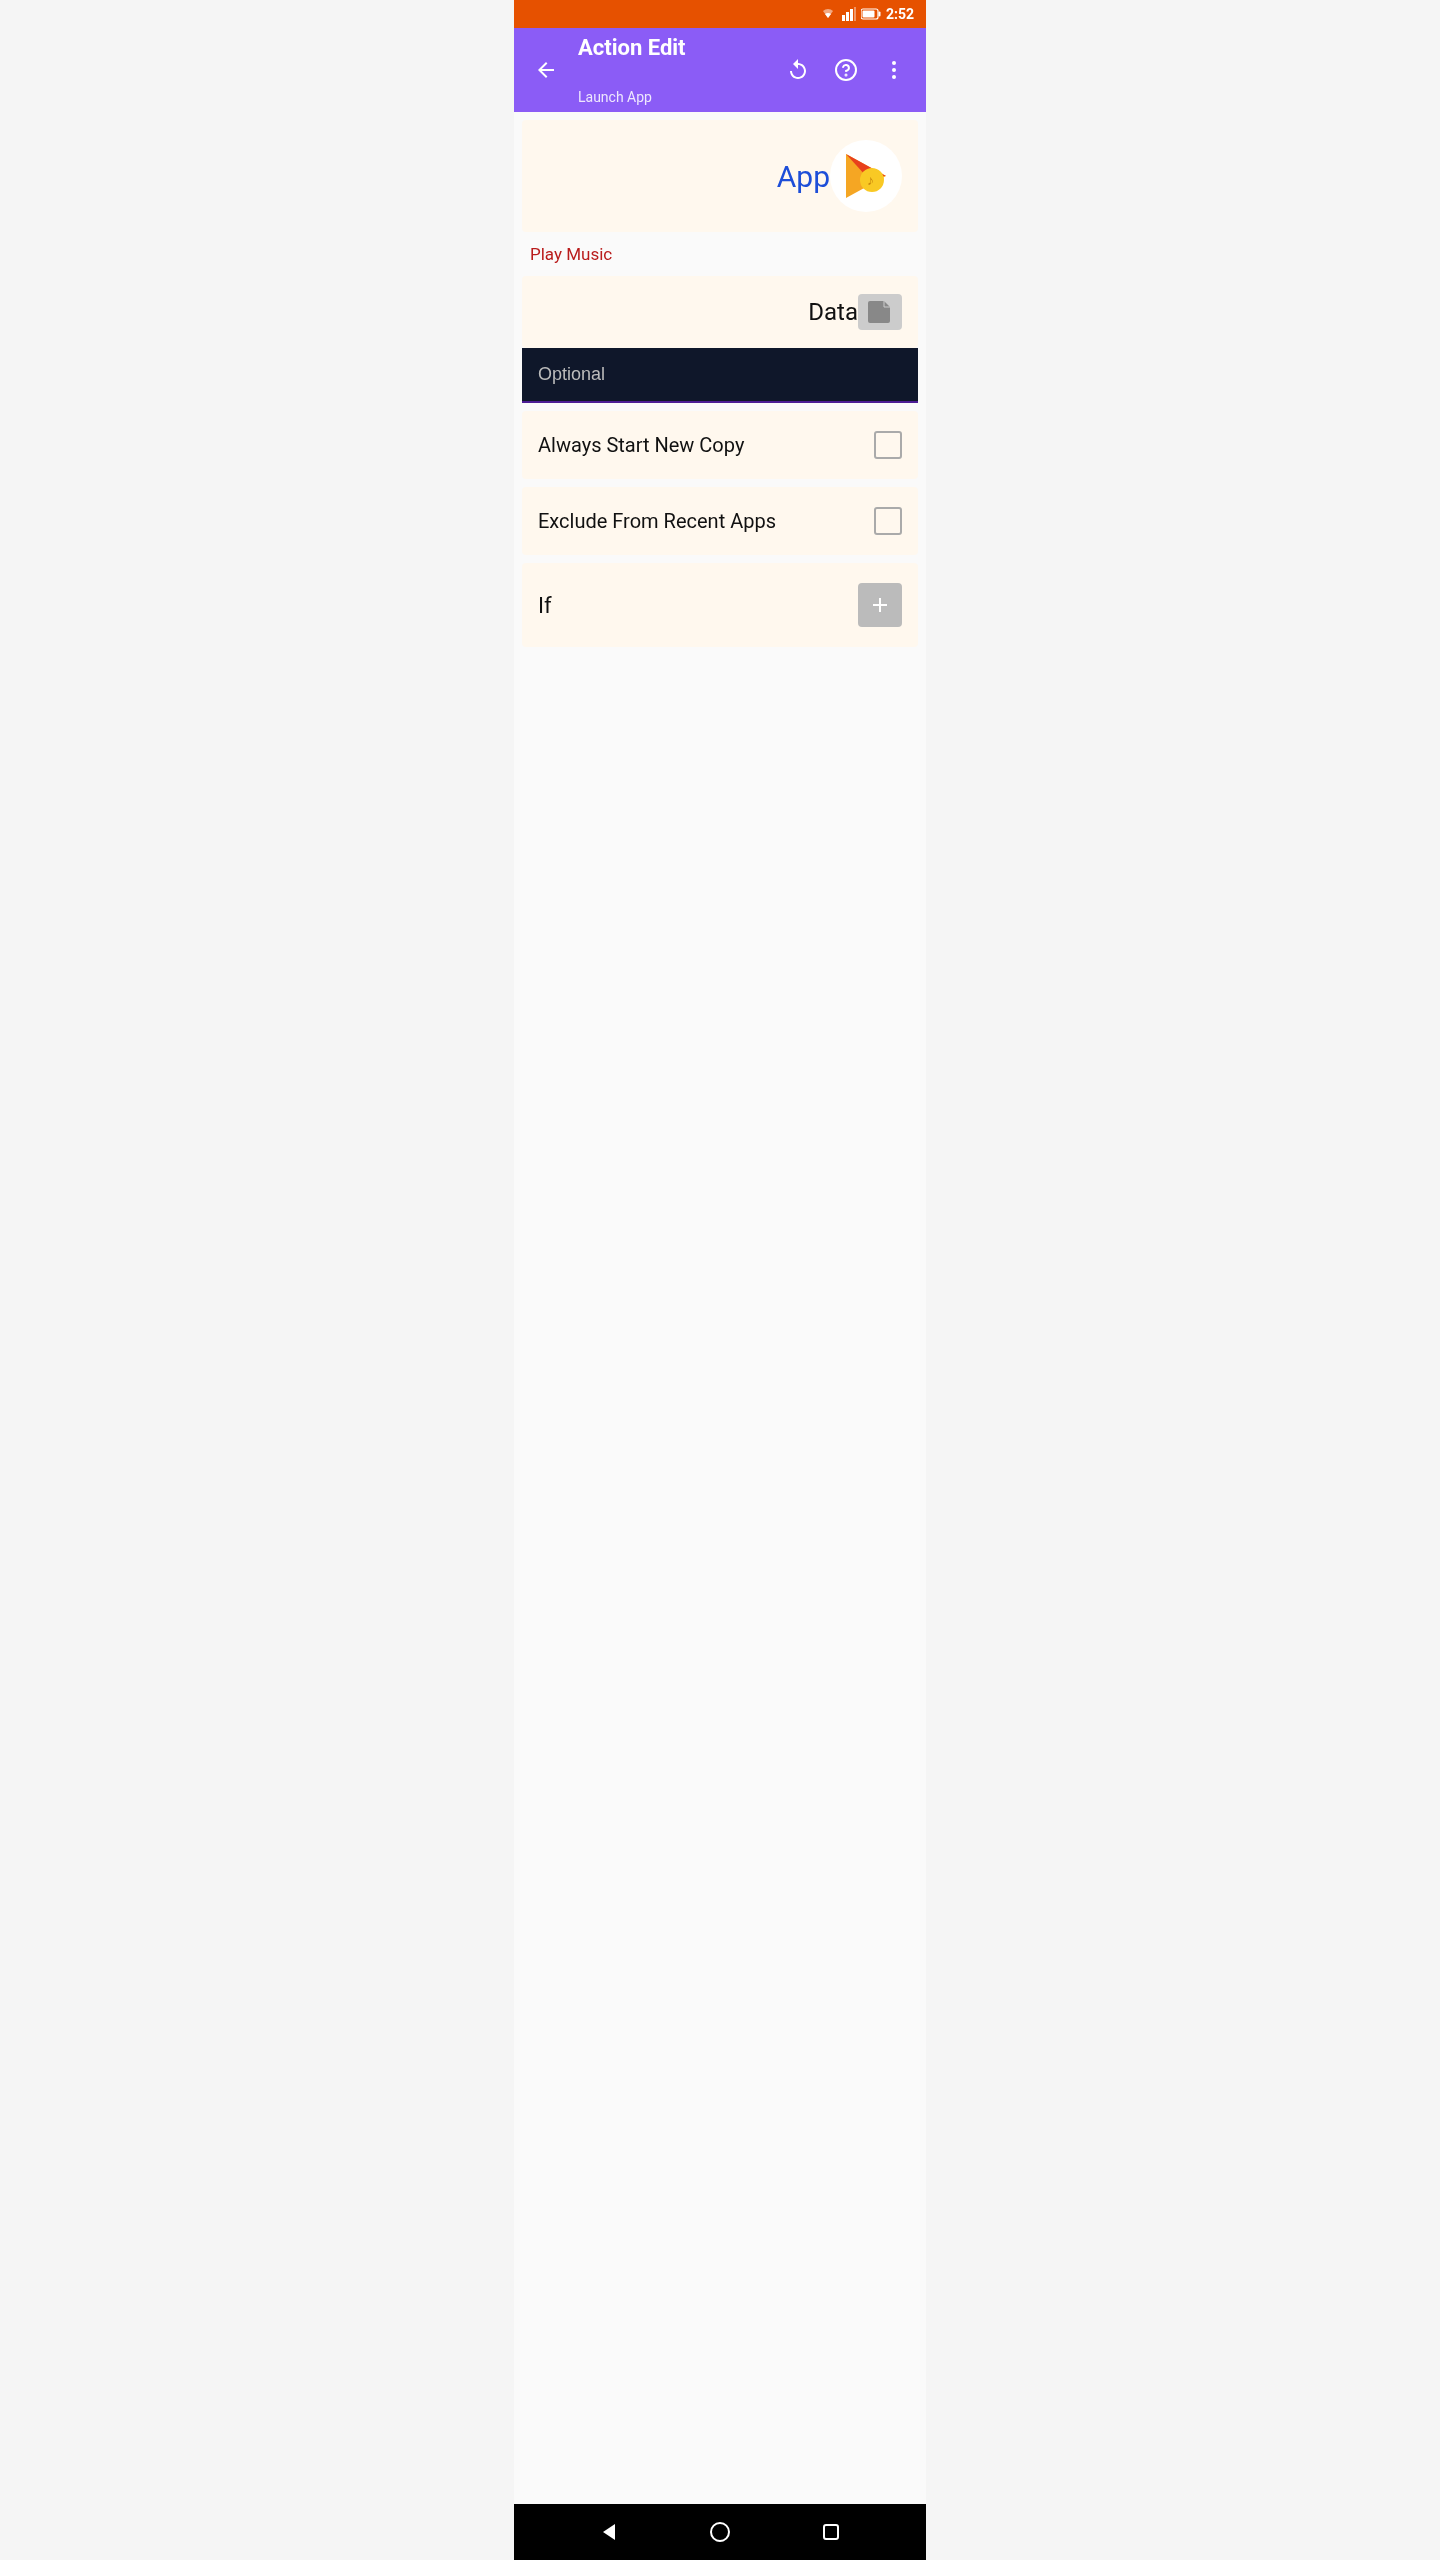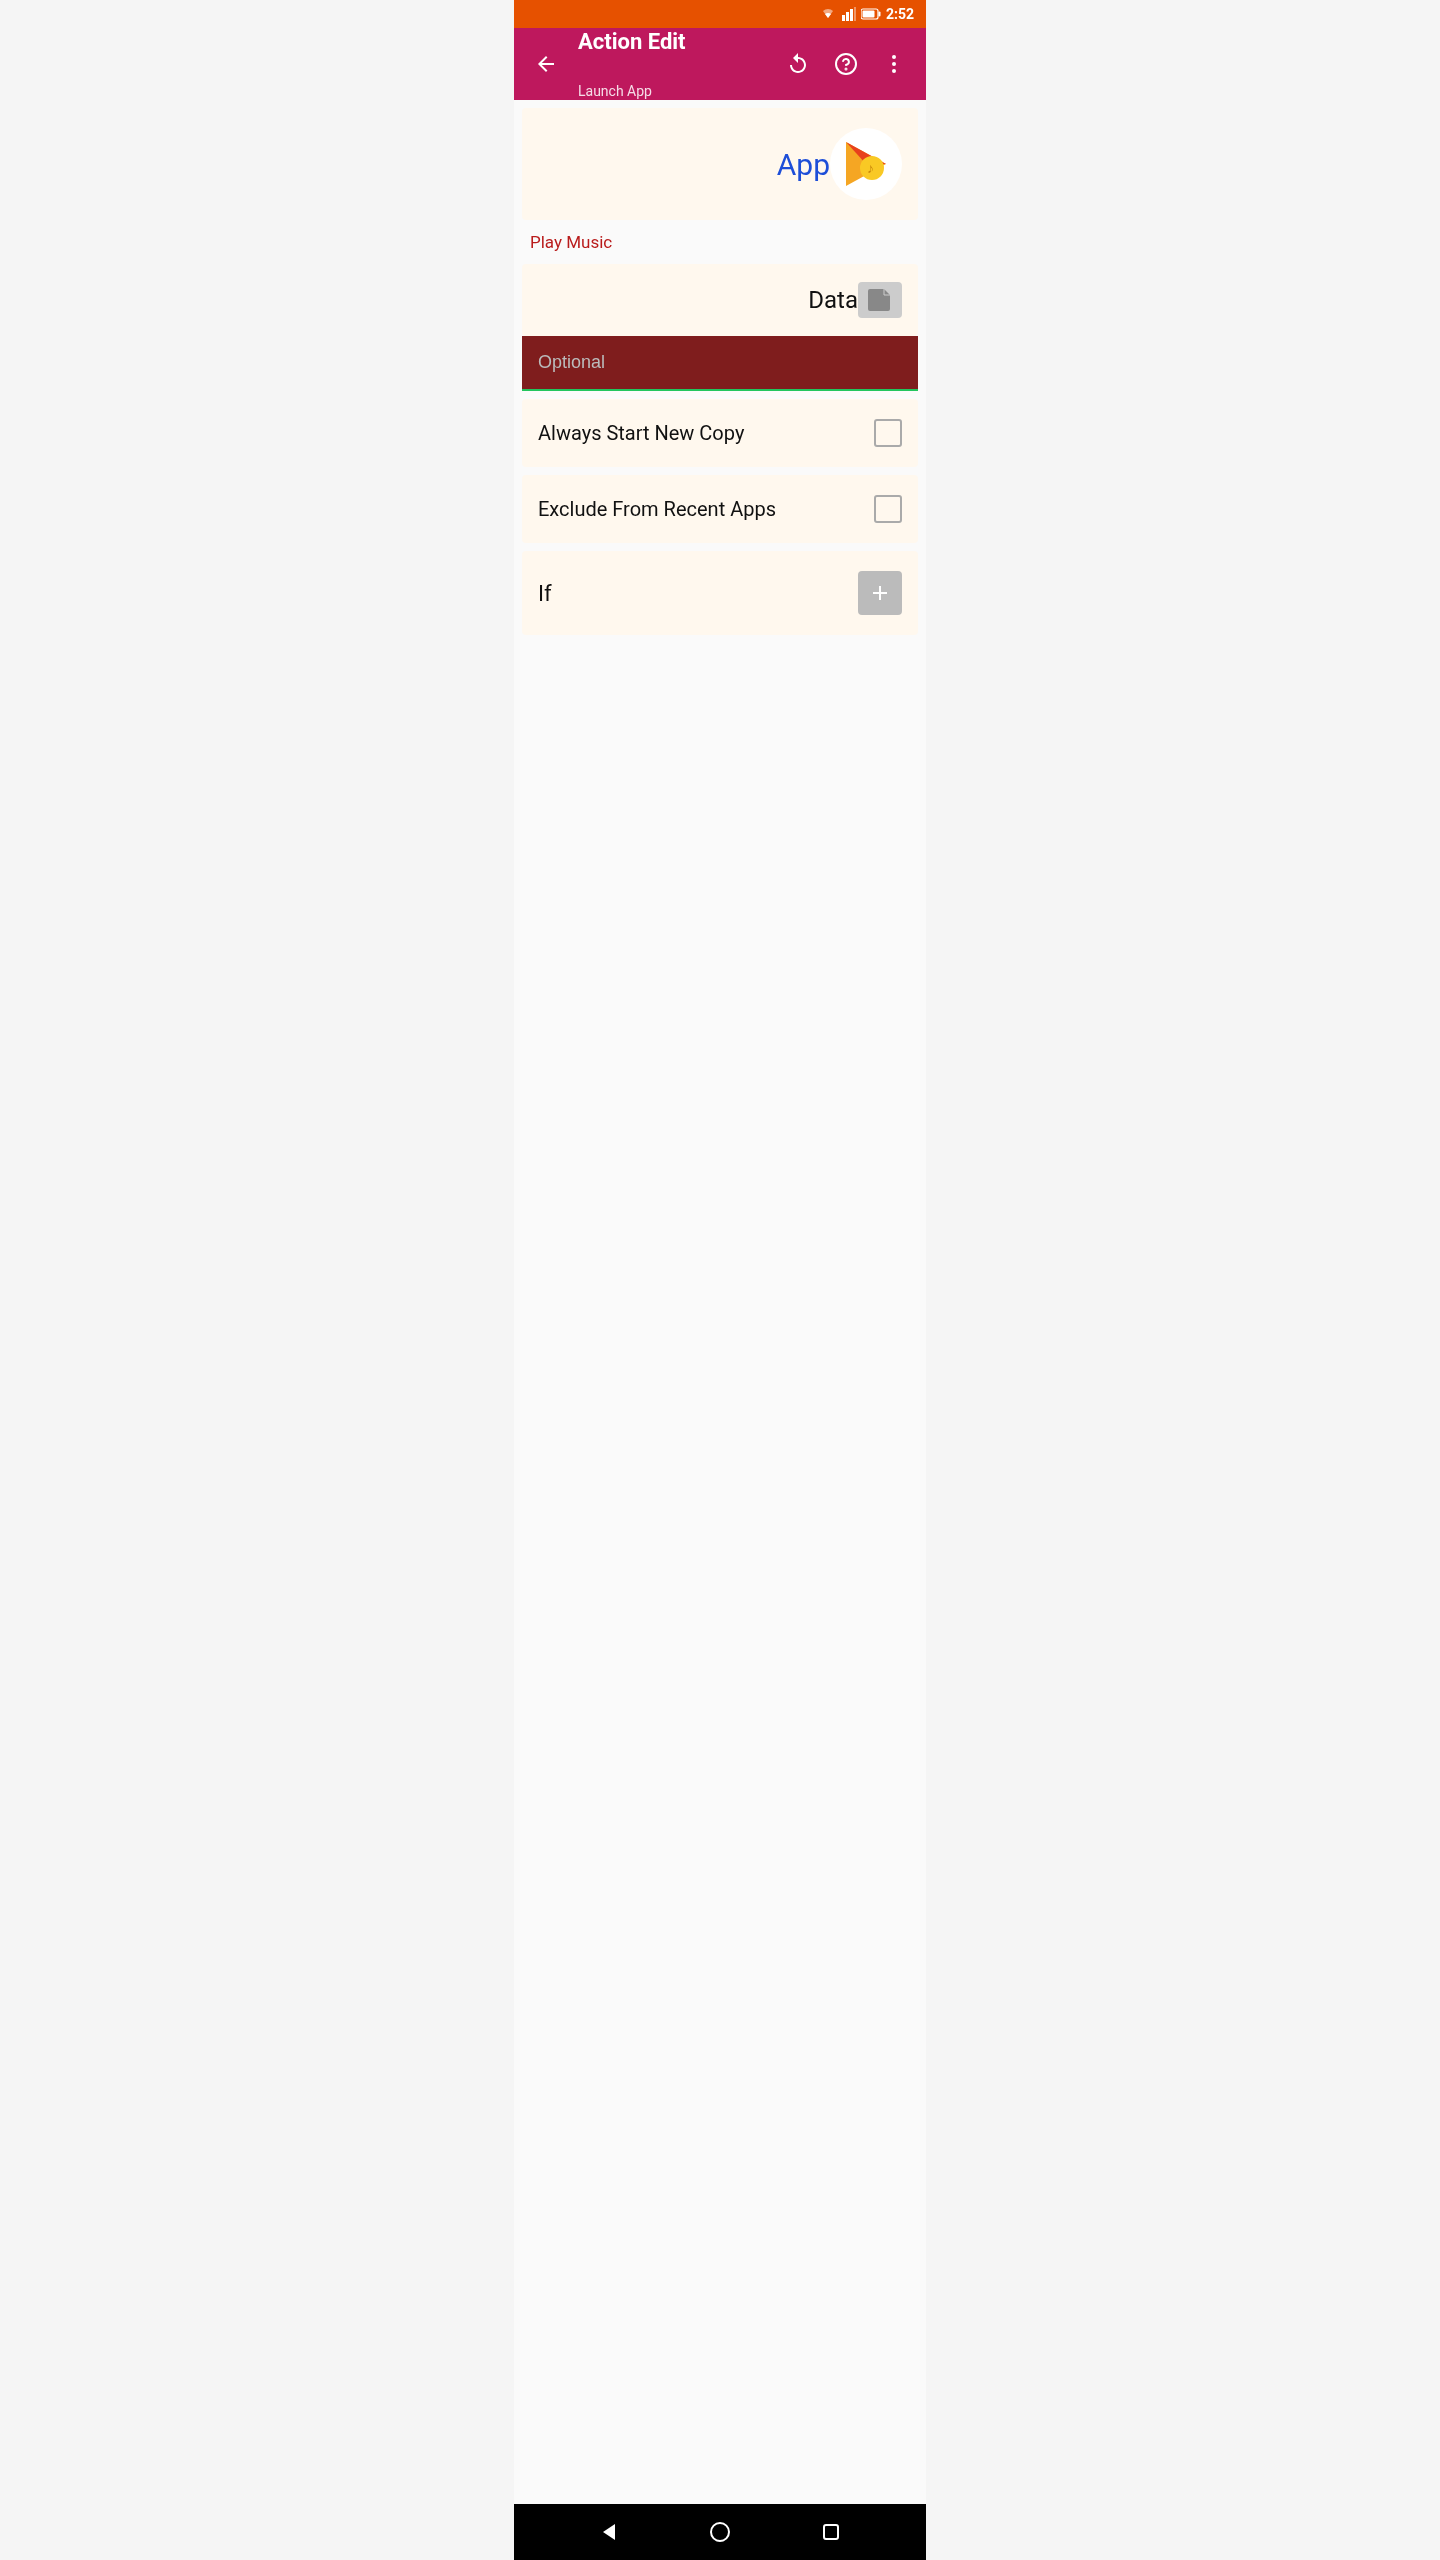--- a/index.html
+++ b/index.html
@@ -37,22 +37,22 @@
     }
 
     .status-time {
       color: white;
       font-size: 14px;
       font-weight: bold;
     }
 
     
     .toolbar {
-      background: #be185d;
-      height: 72px;
+      background: #8b5cf6;
+      height: 84px;
       display: flex;
       align-items: center;
       padding: 0 12px;
       gap: 12px;
     }
 
     .toolbar-back {
       color: white;
       font-size: 24px;
       cursor: pointer;
@@ -167,22 +167,22 @@
       background: #ccc;
       border-radius: 4px;
       display: flex;
       align-items: center;
       justify-content: center;
     }
 
     
     .optional-container {
       margin: 0 8px;
-      border-bottom: 2px solid #22c55e;
-      background: #7f1d1d;
+      border-bottom: 2px solid #4c1d95;
+      background: #0f172a;
     }
 
     .optional-input {
       width: 100%;
       padding: 16px;
       font-size: 18px;
       color: #999;
       border: none;
       outline: none;
       background: transparent;

